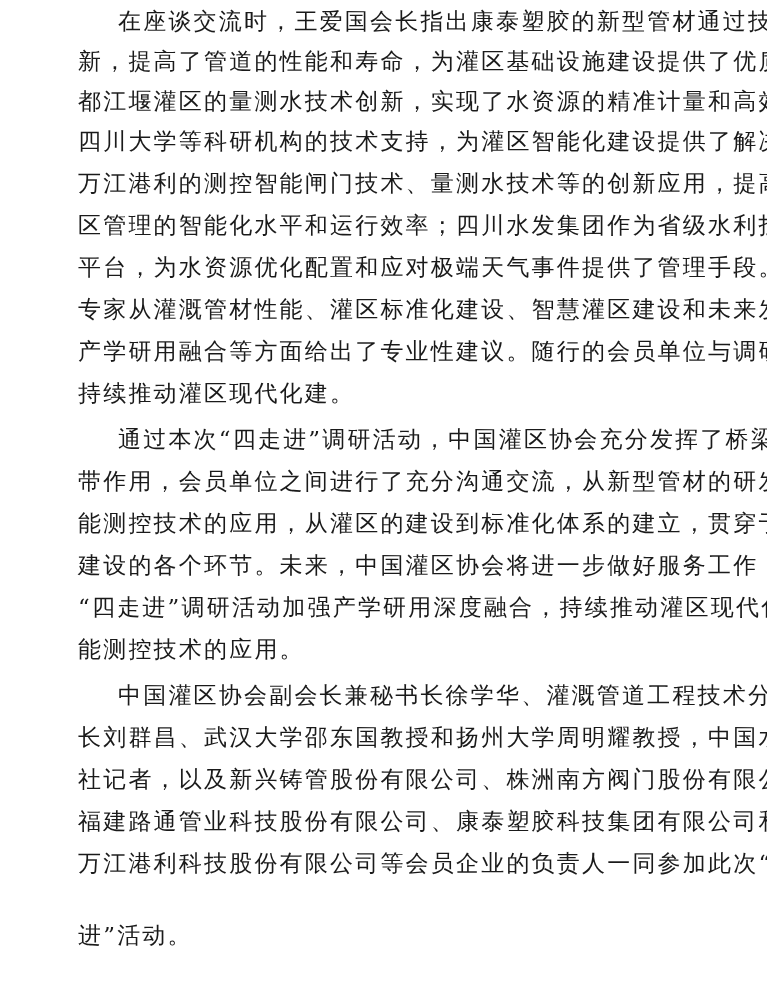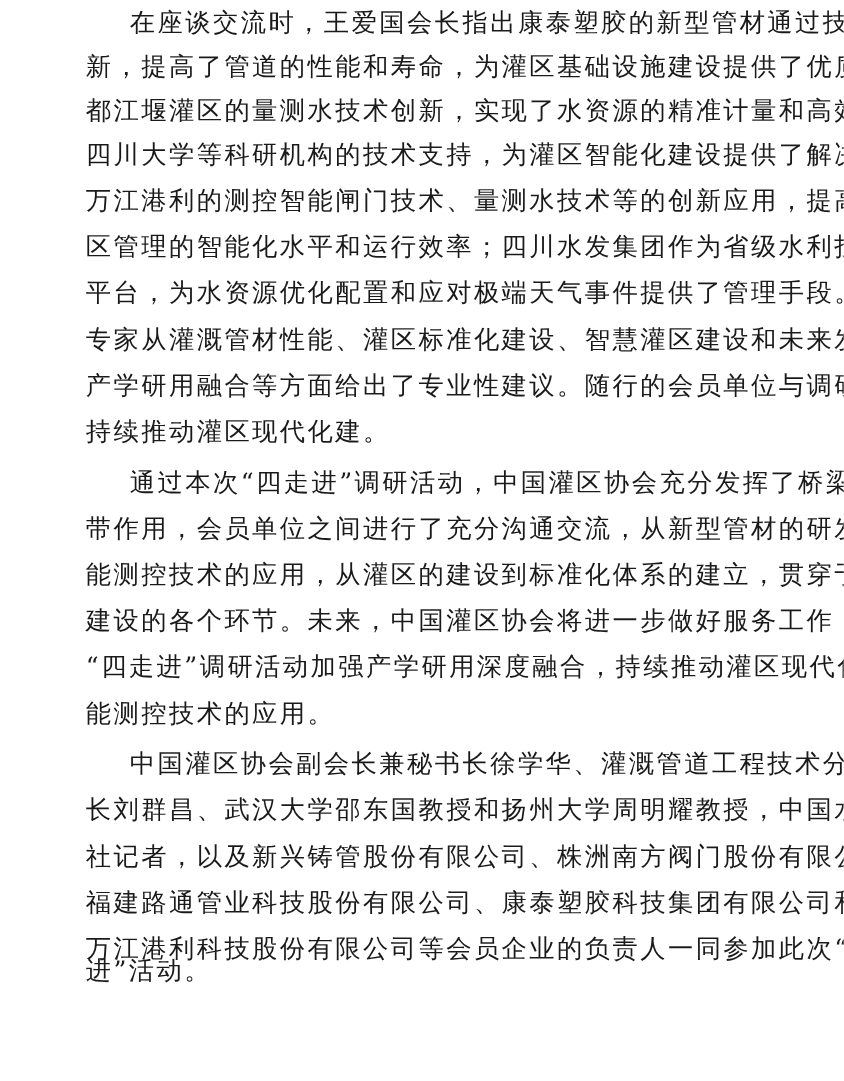--- a/index.html
+++ b/index.html
@@ -60,16 +60,16 @@
     <div class="line" style="top:586px">“四走进”调研活动加强产学研用深度融合，持续推动灌区现代化建</div>
     <div class="line" style="top:628px">能测控技术的应用。</div>
   </div>
 
   <div>
     <div class="line indent" style="top:674px">中国灌区协会副会长兼秘书长徐学华、灌溉管道工程技术分会会</div>
     <div class="line" style="top:716px">长刘群昌、武汉大学邵东国教授和扬州大学周明耀教授，中国水利报</div>
     <div class="line" style="top:758px">社记者，以及新兴铸管股份有限公司、株洲南方阀门股份有限公司、</div>
     <div class="line" style="top:800px">福建路通管业科技股份有限公司、康泰塑胶科技集团有限公司和成都</div>
     <div class="line" style="top:842px">万江港利科技股份有限公司等会员企业的负责人一同参加此次“四走</div>
-    <div class="line" style="top:862px">进”活动。</div>
+    <div class="line" style="top:914px">进”活动。</div>
   </div>
 
 </div>
 
 </body></html>

